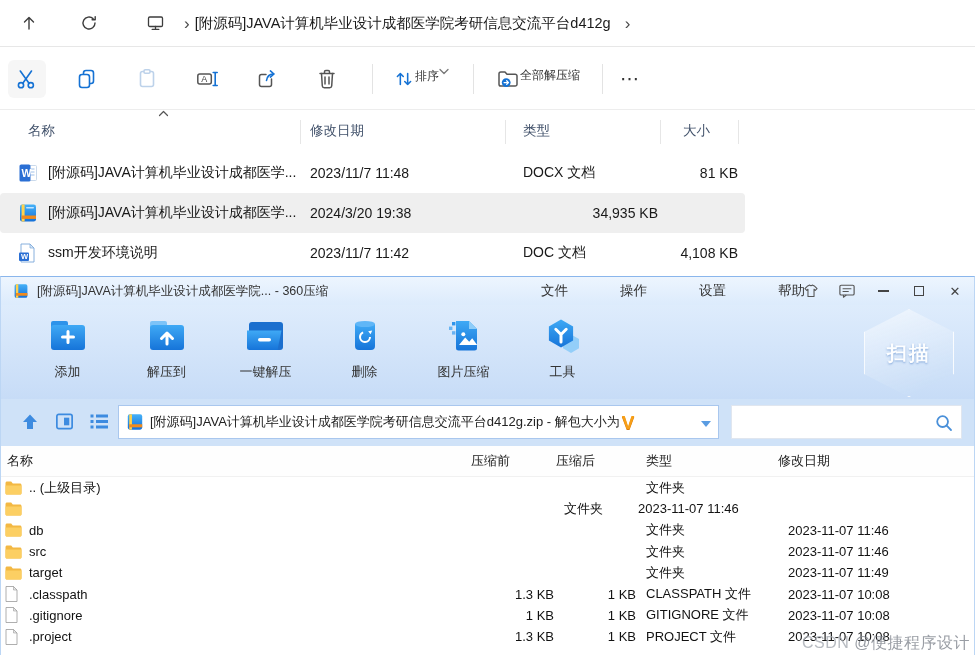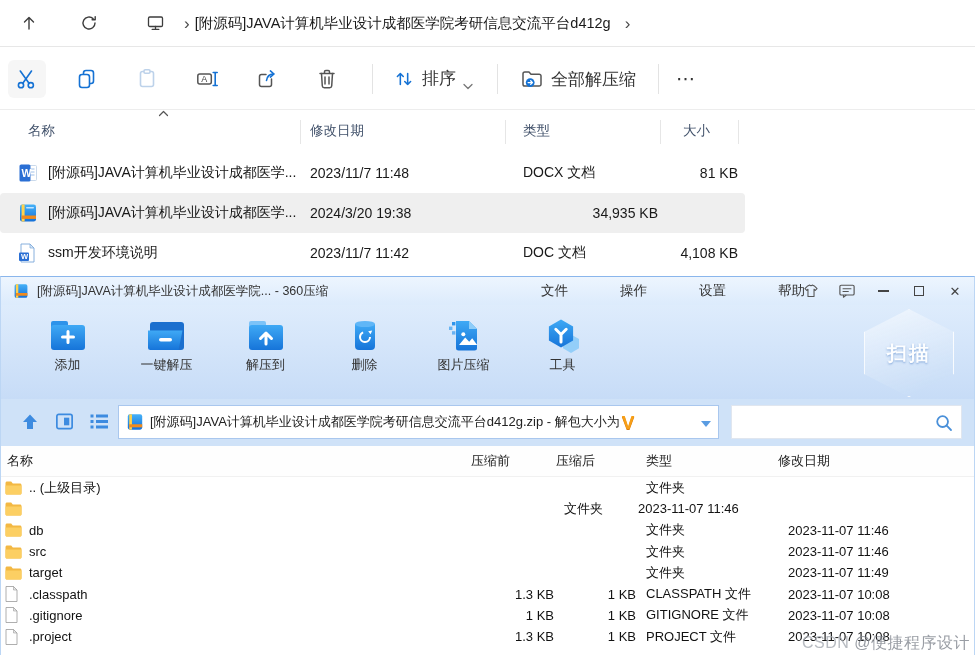--- a/index.html
+++ b/index.html
@@ -10,21 +10,21 @@
   
   .exp-nav{position:absolute;top:0;left:0;width:975px;height:47px;display:flex;align-items:center;background:#fff;border-bottom:1px solid #e7e7e7;box-sizing:border-box}
   .nav-btn{display:flex;align-items:center;justify-content:center;width:30px;height:30px;border-radius:4px}
   .crumb-chevron{font-size:17px;color:#4a4a4a;line-height:1;padding:0 2px}
   .crumb-text{font-size:14.5px;color:#1b1b1b;max-width:520px;white-space:nowrap;overflow:hidden}
 
   
   .exp-toolbar{position:absolute;top:48px;left:0;width:975px;height:62px;display:flex;align-items:center;background:#fff;border-bottom:1px solid #ededed;box-sizing:border-box}
   .tbtn{display:flex;align-items:center;justify-content:center;width:38px;height:38px;border-radius:6px}
   .tbtn.first{background:#f6f6f6}
-  .tgroup{display:flex;align-items:flex-end;gap:7px;font-size:17px;color:#333;padding:6px 8px;border-radius:6px}
+  .tgroup{display:flex;align-items:flex-start;font-size:12px;color:#333;padding:6px 8px;border-radius:6px}
   .tsep{width:1px;height:30px;background:#e3e3e3}
   .more-dots{font-size:19px;color:#333;letter-spacing:1px}
 
   
   .exp-header{position:absolute;top:112px;left:0;width:757px;height:38px;display:grid;
     grid-template-columns:30px 252px 213px 145px 80px;align-items:center;padding-left:18px;box-sizing:content-box;
     font-size:13.5px;color:#42526b}
   .exp-header .h-name{grid-column:1/3;padding-left:10px;position:relative}
   .exp-header .h-date{padding-left:10px}
   .exp-header .h-type{padding-left:10px}
@@ -46,21 +46,21 @@
   .arc-menu{position:absolute;left:540px;top:0;height:28px;display:flex;align-items:center;gap:52px;font-size:13.5px;color:#333}
   .arc-menu span{cursor:default}
   .arc-caption-btns{position:absolute;right:8px;top:0;height:28px;display:flex;align-items:center;gap:14px}
   .cap-btn{display:flex;align-items:center;justify-content:center;width:22px;height:22px;color:#444}
   .min-bar{width:11px;height:2px;background:#444}
   .max-box{width:10px;height:10px;border:1.6px solid #444;box-sizing:border-box}
   .close-x{font-size:13px;color:#444;line-height:1}
 
   .arc-tools{position:relative;height:94px;background:linear-gradient(#deecfc,#c7dcf7);display:flex;padding-left:28px;box-sizing:border-box}
   .tool{width:77px;margin-right:22px;display:flex;flex-direction:column;align-items:center;padding-top:11px}
-  .tool .tl{font-size:13px;color:#333;white-space:nowrap}
+  .tool .tl{margin-top:7px;font-size:13px;color:#333;white-space:nowrap}
   .scan-badge{position:absolute;right:20px;top:4px;width:90px;height:88px;display:flex;align-items:center;justify-content:center;
     clip-path:polygon(50% 0,100% 26%,100% 74%,50% 100%,0 74%,0 26%);
     background:linear-gradient(160deg,rgba(255,255,255,.55),rgba(190,215,245,.45));
     border:1px solid rgba(255,255,255,.8);box-sizing:border-box}
   .scan-badge span{font-size:20px;font-weight:bold;letter-spacing:2px;color:#fdfeff;text-shadow:0 1px 2px rgba(120,160,215,.9)}
 
   .arc-address{position:relative;height:47px;background:#cfe2f8}
   .addr-ic{position:absolute;top:12px}
   .addr-input{position:absolute;left:117px;top:6px;width:601px;height:34px;background:#fff;border:1px solid #a9c7ee;box-sizing:border-box;display:flex;align-items:center;padding:0 24px 0 7px}
   .addr-input .a-text{margin-left:6px;font-size:13px;color:#222;white-space:nowrap;overflow:hidden}
@@ -319,44 +319,44 @@
             </defs>
             <rect x="6" y="5" width="17" height="10" rx="2" fill="#2d93ea"></rect>
             <rect x="6" y="9" width="34" height="25" rx="3" fill="url(#gA)"></rect>
             <path d="M23 15.5v11M17.5 21h11" stroke="#fff" stroke-width="3" stroke-linecap="round"></path>
           </svg>
         <span class="tl">添加</span>
       </div>
       <div class="tool">
         <svg width="46" height="40" viewBox="0 0 46 40">
             <defs>
+              <linearGradient id="gB" x1="0" y1="0" x2="0" y2="1">
+                <stop offset="0" stop-color="#3fa9f5"></stop>
+                <stop offset="1" stop-color="#1674d9"></stop>
+              </linearGradient>
+            </defs>
+            <rect x="6" y="5" width="17" height="10" rx="2" fill="#7cc3f8"></rect>
+            <rect x="6" y="9" width="34" height="25" rx="3" fill="url(#gB)"></rect>
+            <path d="M23 28V17.5M17.5 22.5 23 17l5.5 5.5" stroke="#fff" stroke-width="3" fill="none" stroke-linecap="round" stroke-linejoin="round"></path>
+          </svg>
+        <span class="tl">解压到</span>
+      </div>
+      <div class="tool">
+        <svg width="46" height="40" viewBox="0 0 46 40">
+            <defs>
               <linearGradient id="gC" x1="0" y1="0" x2="0" y2="1">
                 <stop offset="0" stop-color="#3fa9f5"></stop>
                 <stop offset="1" stop-color="#1674d9"></stop>
               </linearGradient>
             </defs>
             <rect x="6" y="6" width="34" height="28" rx="3" fill="#1b6fce"></rect>
             <path d="M4 14.5h34.5L34.5 34H6.5A2.5 2.5 0 0 1 4 31.5z" fill="url(#gC)"></path>
             <rect x="15" y="22" width="13" height="3.6" rx="1.8" fill="#fff"></rect>
           </svg>
         <span class="tl">一键解压</span>
-      </div>
-      <div class="tool">
-        <svg width="46" height="40" viewBox="0 0 46 40">
-            <defs>
-              <linearGradient id="gB" x1="0" y1="0" x2="0" y2="1">
-                <stop offset="0" stop-color="#3fa9f5"></stop>
-                <stop offset="1" stop-color="#1674d9"></stop>
-              </linearGradient>
-            </defs>
-            <rect x="6" y="5" width="17" height="10" rx="2" fill="#7cc3f8"></rect>
-            <rect x="6" y="9" width="34" height="25" rx="3" fill="url(#gB)"></rect>
-            <path d="M23 28V17.5M17.5 22.5 23 17l5.5 5.5" stroke="#fff" stroke-width="3" fill="none" stroke-linecap="round" stroke-linejoin="round"></path>
-          </svg>
-        <span class="tl">解压到</span>
       </div>
       <div class="tool">
         <svg width="46" height="40" viewBox="0 0 46 40">
             <defs>
               <linearGradient id="gD" x1="0" y1="0" x2="0" y2="1">
                 <stop offset="0" stop-color="#3fa9f5"></stop>
                 <stop offset="1" stop-color="#1674d9"></stop>
               </linearGradient>
             </defs>
             <path d="M13 8h20v22a4 4 0 0 1-4 4H17a4 4 0 0 1-4-4z" fill="url(#gD)"></path>

